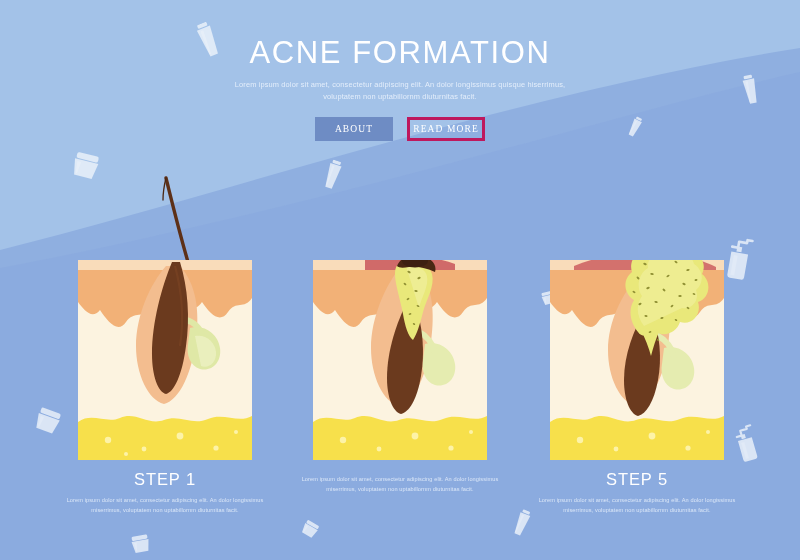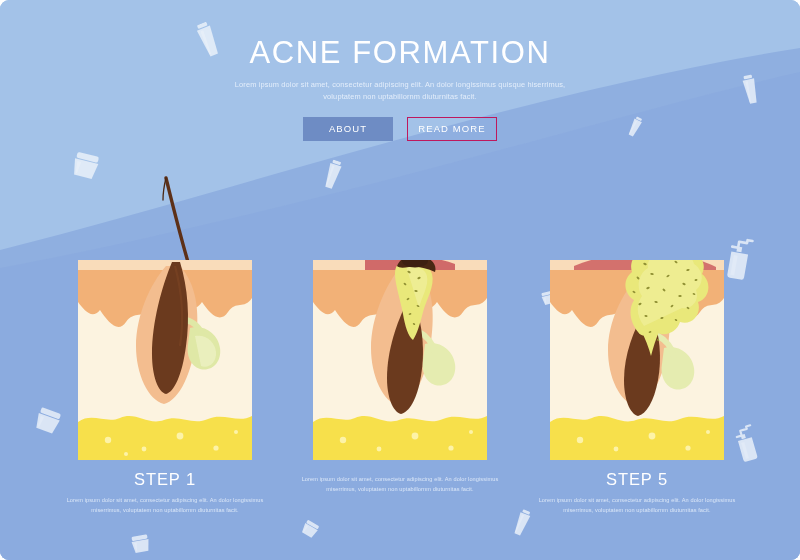--- a/index.html
+++ b/index.html
@@ -7,21 +7,20 @@
     padding: 0;
     background: #ffffff;
   }
   #poster {
     position: relative;
     width: 800px;
     height: 560px;
     overflow: hidden;
     font-family: "Liberation Sans", sans-serif;
     background: #a3c2e8;
-    border-radius: 9px;
   }
 
   
   .bg-base {
     position: absolute;
     inset: 0;
     background: #a3c2e8;
   }
   .bg-wave {
     position: absolute;
@@ -56,37 +55,38 @@
     color: #e4eefb;
     letter-spacing: 0.15px;
   }
   .btn-row {
     margin-top: 13px;
     display: flex;
     justify-content: center;
     gap: 14px;
   }
   .btn {
-    width: 90px;
+    width: 78px;
     height: 24px;
     display: flex;
     align-items: center;
     justify-content: center;
     font-size: 9.5px;
     letter-spacing: 1.1px;
     color: #ffffff;
     box-sizing: border-box;
     cursor: pointer;
+    font-family: Liberation Serif, serif;
   }
   .btn-solid {
     background: #6e8cc4;
   }
   .btn-outline {
     background: transparent;
-    border: 1px solid #be185d;
+    border: 3px solid #be185d;
   }
 
   
   .steps {
     position: absolute;
     left: 0;
     top: 236px;
     width: 800px;
     height: 300px;
     z-index: 30;

